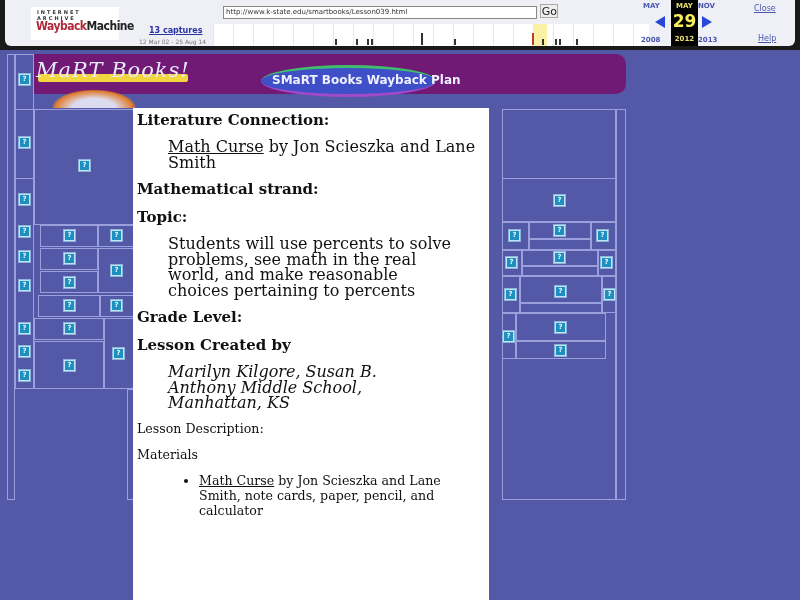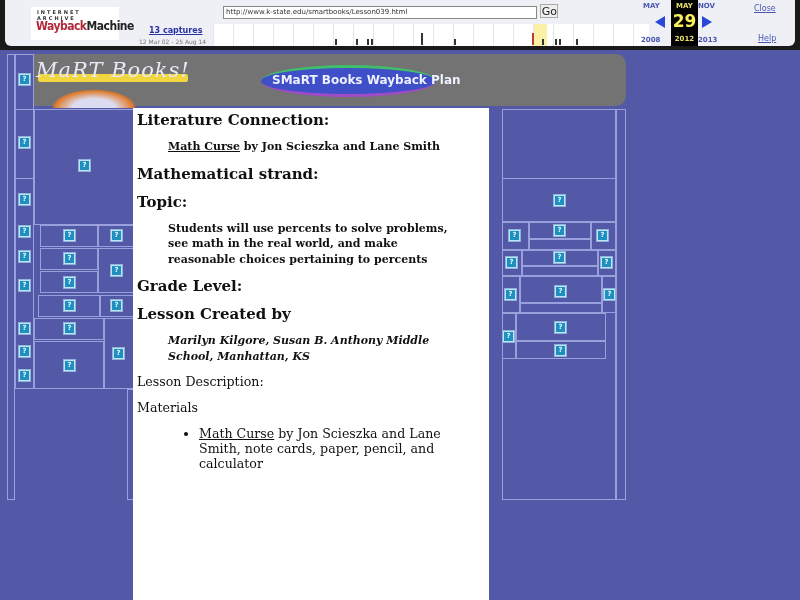--- a/index.html
+++ b/index.html
@@ -30,31 +30,31 @@
   .wb-arrow { position: absolute; top: 16px; width: 0; height: 0; border-top: 6px solid transparent; border-bottom: 6px solid transparent; }
   .wb-arrow.left { left: 650px; border-right: 10px solid #2a47d8; }
   .wb-arrow.right { left: 697px; border-left: 10px solid #2a47d8; }
   .wb-link { position: absolute; font-family: "DejaVu Sans", sans-serif; font-size: 8px; color: #4a55b0; text-decoration: underline; }
 
   
   .frame { position: absolute; border: 1px solid #9aa0dc; }
   .qicon { position: absolute; width: 11px; height: 11px; background: #1f8fc0; border: 1px solid #bfe4f7; box-shadow: 0 0 0 1px #8fb4d8; font-family: "DejaVu Sans", sans-serif; font-size: 7px; color: #e9f7ff; text-align: center; line-height: 9px; font-weight: bold; }
 
   
-  .banner { position: absolute; left: 34px; top: 54px; width: 592px; height: 52px; background: #737373; border-radius: 0 10px 10px 0; }
+  .banner { position: absolute; left: 34px; top: 54px; width: 592px; height: 40px; background: #701a75; border-radius: 0 10px 10px 0; }
   .banner-title { position: absolute; left: 2px; top: 4px; font-family: "DejaVu Serif", serif; font-style: italic; font-size: 21px; color: #e9eaf8; letter-spacing: 1px; }
   .banner-bar { position: absolute; left: 4px; top: 20px; width: 150px; height: 8px; background: #f1d640; border-radius: 2px; }
   .banner-book { position: absolute; left: 10px; top: 32px; width: 100px; height: 22px; background: radial-gradient(ellipse at 50% 100%, #dcdcf0 30%, #e07a2a 55%, transparent 60%); }
   .banner-oval { position: absolute; left: 227px; top: 11px; width: 175px; height: 32px; border-radius: 50%; background: #3e4fc7; border-top: 3px solid #3fbf6a; border-bottom: 3px solid #a04ac8; }
   .banner-plan { position: absolute; left: 238px; top: 19px; font-family: "DejaVu Sans", sans-serif; font-weight: bold; font-size: 12px; color: #eef0ff; }
 
   
   .content { position: absolute; left: 133px; top: 108px; width: 356px; height: 492px; background: #fff; padding: 3px 4px; color: #111; overflow: hidden; }
   .content h3 { font-family: "DejaVu Serif", serif; font-weight: bold; font-size: 15px; margin: 0 0 10px 0; }
-  .content .ind { padding-left: 31px; font-weight: bold; font-size: 11px; line-height: 15.5px; margin-bottom: 10px; }
+  .content .ind { padding-left: 31px; font-weight: normal; font-size: 16px; line-height: 15.5px; margin-bottom: 10px; }
   .content .ind.it { font-style: italic; }
   .content .u { text-decoration: underline; }
   .content p { font-size: 12.6px; line-height: 15px; margin-bottom: 11px; }
   .content ul { padding-left: 62px; font-size: 12.6px; line-height: 15px; }
 </style>
 </head>
 <body>
 
 <div class="wb-bar">
   <div class="wb-inner">

